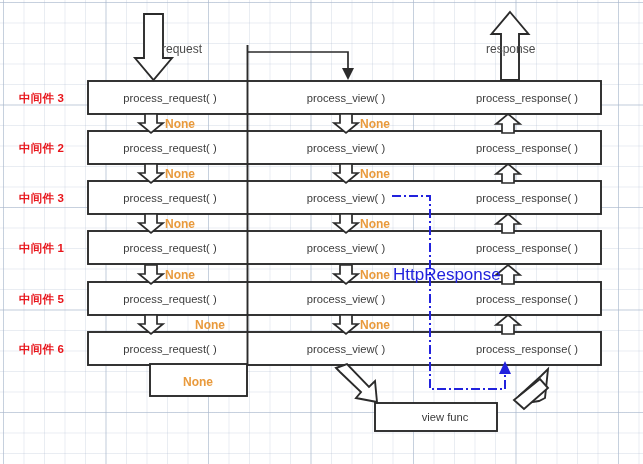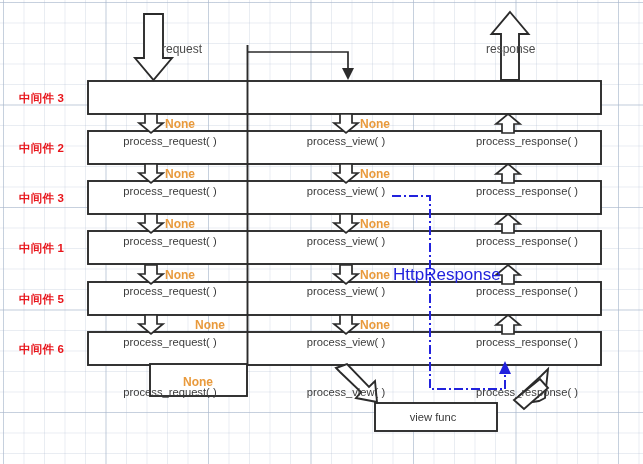--- a/index.html
+++ b/index.html
@@ -29,21 +29,20 @@
     font-size:11.5px;
     letter-spacing:.2px;
     white-space:nowrap;
   }
   .cell{
     position:absolute;
     font-size:11.2px;
     color:#3b3b3b;
     white-space:nowrap;
     text-align:center;
-    margin-top:43px;
   }
   .none{
     position:absolute;
     font-size:12px;
     color:#e99a3c;
     font-weight:bold;
     white-space:nowrap;
   }
   .htr{
     position:absolute;
@@ -173,15 +172,15 @@
   <div class="none" style="left:360px;top:117px;">None</div>
   <div class="none" style="left:360px;top:167px;">None</div>
   <div class="none" style="left:360px;top:217px;">None</div>
   <div class="none" style="left:360px;top:268px;">None</div>
   <div class="none" style="left:360px;top:318px;">None</div>
 
   <div class="none" style="left:183px;top:375px;">None</div>
 
   <div class="htr" style="left:393px;top:265px;">HttpResponse</div>
 
-  <div class="vf" style="left:375px;top:411px;width:116px;text-align:center;">view func</div>
+  <div class="vf" style="left:375px;top:411px;width:116px;text-align:center;padding-left:12px;">view func</div>
 
 </div>
 
 </body></html>

